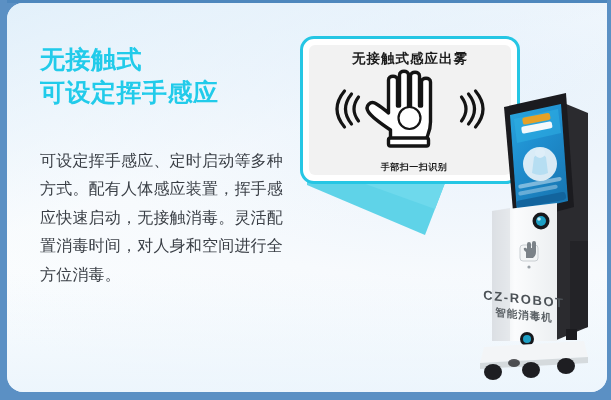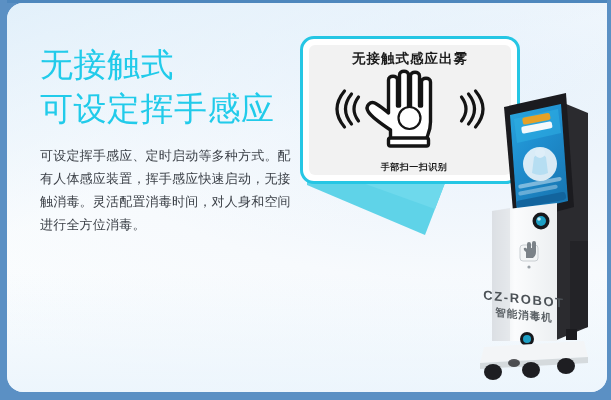--- a/index.html
+++ b/index.html
@@ -30,27 +30,27 @@
   }
   .card-bottom-tint{
     position:absolute;left:0;bottom:0;width:100%;height:120px;
     background:linear-gradient(180deg, rgba(236,245,252,0) 0%, rgba(232,243,252,.75) 100%);
     pointer-events:none;
   }
 
   
   .headline{
     position:absolute;left:33px;top:40px;width:260px;
-    color:#21cbea;font-size:33px;line-height:1.32;font-weight:400;
+    color:#21cbea;font-size:25px;line-height:1.32;font-weight:700;
     letter-spacing:.5px;
   }
   .headline .l2{display:block;}
   .body-copy{
     position:absolute;left:33px;top:128px;width:252px;
-    color:#3a3f46;font-size:13px;line-height:1.78;letter-spacing:.2px;
+    color:#3a3f46;font-size:16px;line-height:1.78;letter-spacing:.2px;
   }
 
   
   .bubble-wrap{position:absolute;left:293px;top:33px;width:220px;height:148px;}
   .bubble{
     position:absolute;left:0;top:0;width:100%;height:100%;
     box-sizing:border-box;
     border:3px solid #25c6e4;border-radius:14px;
     background:#ffffff;
     z-index:3;

